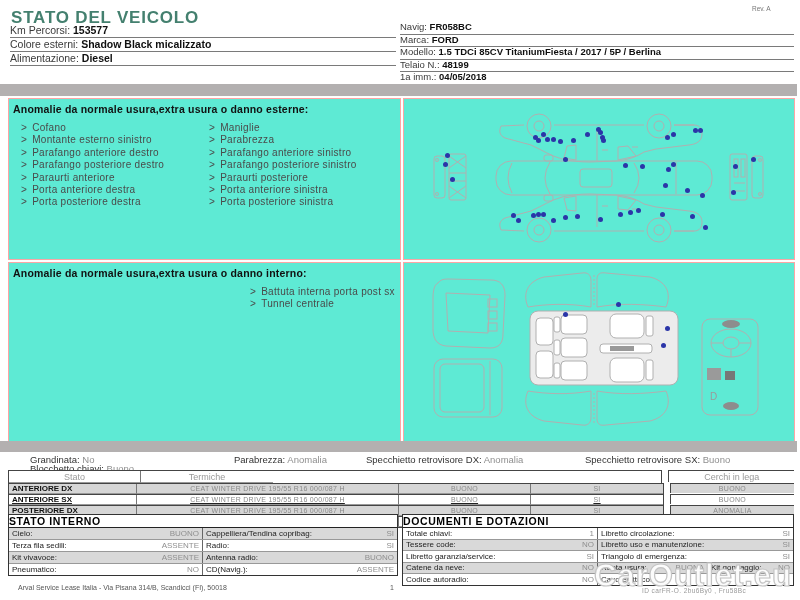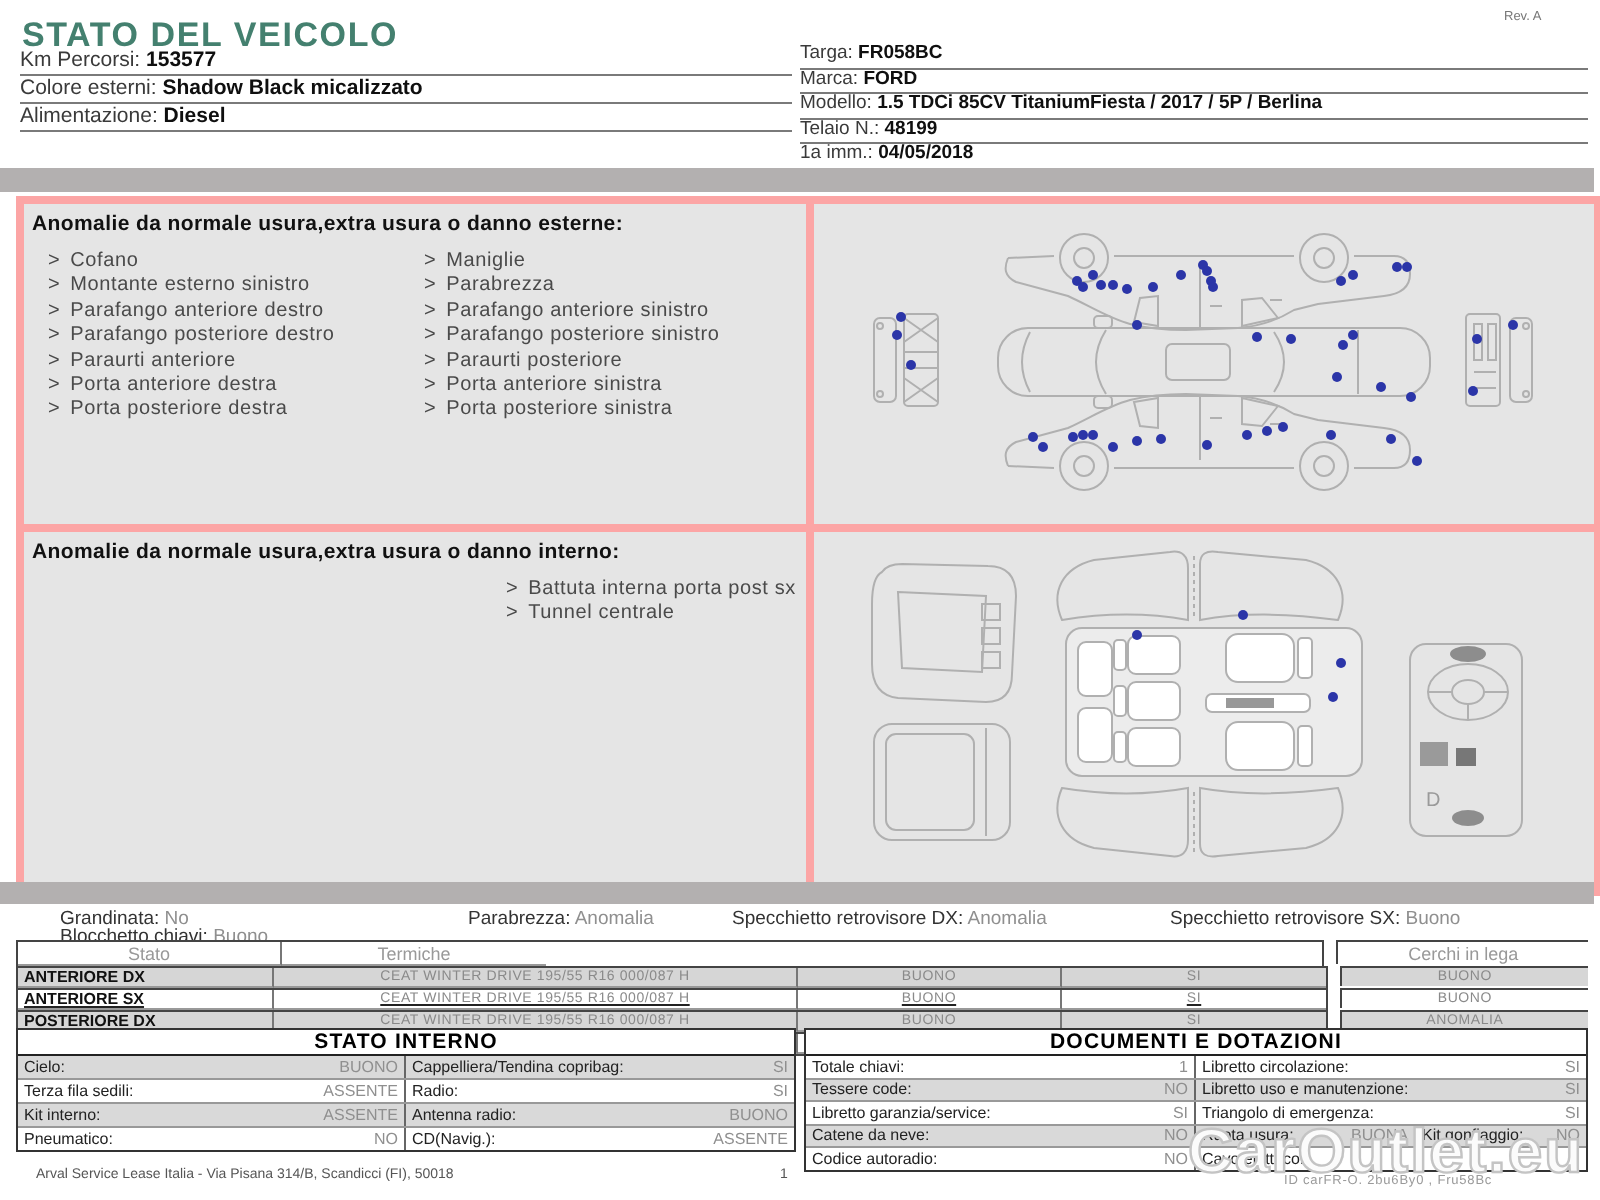--- a/index.html
+++ b/index.html
@@ -7,21 +7,21 @@
         font-family:"Liberation Sans",sans-serif;color:#222;}
   .abs{position:absolute;}
   .title{font-size:17px;font-weight:bold;color:#44806f;letter-spacing:.8px;}
   .rev{font-size:6.5px;color:#777;}
   .frow{position:relative;border-bottom:1px solid #7a7a7a;white-space:nowrap;overflow:hidden;}
   .hdrL .frow{height:13px;font-size:10.5px;line-height:12px;}
   .hdrR .frow{height:11.5px;font-size:9.5px;line-height:10.5px;}
   .flabel{color:#3a3a3a;}
   .fval{font-weight:bold;color:#0f0f0f;}
   .bar{background:#b3b0b0;}
-  .panel{border:4px solid #fca5a5;background:#e5e5e5;}
+  .panel{border:1px solid #fca5a5;background:#5eead4;}
   .ptitle{font-weight:bold;font-size:10.5px;color:#111;padding:4px 0 0 4px;letter-spacing:.2px;}
   .alist{position:absolute;margin:0;padding:0;list-style:none;}
   .alist li{font-size:10px;line-height:12.4px;color:#4a4a4a;white-space:nowrap;letter-spacing:.3px;}
   .alist li .mk{margin-right:5px;color:#4a4a4a;}
   svg{display:block;}
   .sketch{stroke:#b0b0b0;fill:none;stroke-width:1;}
   .dot{position:absolute;width:5px;height:5px;border-radius:50%;}
   .sline{font-size:9.5px;white-space:nowrap;}
   .sline .flabel{color:#333;}
   .sline .sval{color:#8f8f8f;}
@@ -31,21 +31,21 @@
   .tmain{border:1px solid #444;border-bottom:none;}
   .tc{box-sizing:border-box;border-right:1px solid #777;border-bottom:1px solid #999;
       display:flex;align-items:center;justify-content:center;overflow:hidden;white-space:nowrap;}
   .tc.last{border-right:none;}
   .thead{color:#999;font-size:9px;}
   .tpos{justify-content:flex-start;padding-left:3px;font-weight:bold;font-size:8px;color:#111;}
   .tgray{color:#8a8a8a;letter-spacing:.3px;}
   .cerchi{border:1px solid #444;border-bottom:none;}
   
   .btable{border:1px solid #333;box-sizing:border-box;}
-  .bhead{font-weight:bold;font-size:10.5px;text-align:center;letter-spacing:.6px;
+  .bhead{font-weight:bold;font-size:10.5px;text-align:left;letter-spacing:.6px;
          border-bottom:1px solid #222;height:12px;line-height:12px;color:#000;background:#fff;}
   .brow{display:flex;border-bottom:1px solid #999;}
   .brow:last-child{border-bottom:none;}
   .bcell{box-sizing:border-box;display:flex;justify-content:space-between;align-items:center;
          padding:0 3px;border-right:1px solid #666;overflow:hidden;white-space:nowrap;}
   .bcell.last{border-right:none;}
   .bl{font-size:8px;color:#222;}
   .bv{font-size:8px;color:#8f8f8f;}
   .wm{font-size:31px;font-weight:bold;color:rgba(255,255,255,.92);
       -webkit-text-stroke:1.2px #c4c4c4;text-shadow:0 0 1px #cfcfcf;letter-spacing:1px;}
@@ -59,21 +59,21 @@
 
   <div class="abs rev" style="left:752px;top:5px;">Rev. A</div>
   <div class="abs title" style="left:11px;top:8px;">STATO DEL VEICOLO</div>
 
   <div class="abs hdrL" id="hdrLeft" style="left:10px;top:24px;width:386px;">
       <div class="frow"><span class="flabel">Km Percorsi: </span><span class="fval">153577</span></div>
       <div class="frow"><span class="flabel">Colore esterni: </span><span class="fval">Shadow Black micalizzato</span></div>
       <div class="frow"><span class="flabel">Alimentazione: </span><span class="fval">Diesel</span></div>
     </div>
   <div class="abs hdrR" id="hdrRight" style="left:400px;top:22px;width:394px;">
-      <div class="frow"><span class="flabel">Targa: </span><span class="fval">FR058BC</span></div>
+      <div class="frow"><span class="flabel">Navig: </span><span class="fval">FR058BC</span></div>
       <div class="frow"><span class="flabel">Marca: </span><span class="fval">FORD</span></div>
       <div class="frow"><span class="flabel">Modello: </span><span class="fval">1.5 TDCi 85CV TitaniumFiesta / 2017 / 5P / Berlina</span></div>
       <div class="frow"><span class="flabel">Telaio N.: </span><span class="fval">48199</span></div>
       <div class="frow"><span class="flabel">1a imm.: </span><span class="fval">04/05/2018</span></div>
     </div>
 
   <div class="abs bar" style="left:0;top:84px;width:797px;height:12px;"></div>
 
   <div class="abs panel" style="left:8px;top:98px;width:391px;height:160px;">
     <div class="ptitle">Anomalie da normale usura,extra usura o danno esterne:</div>
@@ -334,21 +334,21 @@
           <span class="bl">Terza fila sedili:</span>
           <span class="bv">ASSENTE</span>
         </div>
         <div class="bcell last" style="width: 194px;">
           <span class="bl">Radio:</span>
           <span class="bv">SI</span>
         </div>
       </div>
       <div class="brow" style="height: 11px; background: rgb(217, 217, 217);">
         <div class="bcell" style="width: 194px;">
-          <span class="bl">Kit interno:</span>
+          <span class="bl">Kit vivavoce:</span>
           <span class="bv">ASSENTE</span>
         </div>
         <div class="bcell last" style="width: 194px;">
           <span class="bl">Antenna radio:</span>
           <span class="bv">BUONO</span>
         </div>
       </div>
       <div class="brow" style="height: 11px;">
         <div class="bcell" style="width: 194px;">
           <span class="bl">Pneumatico:</span>

